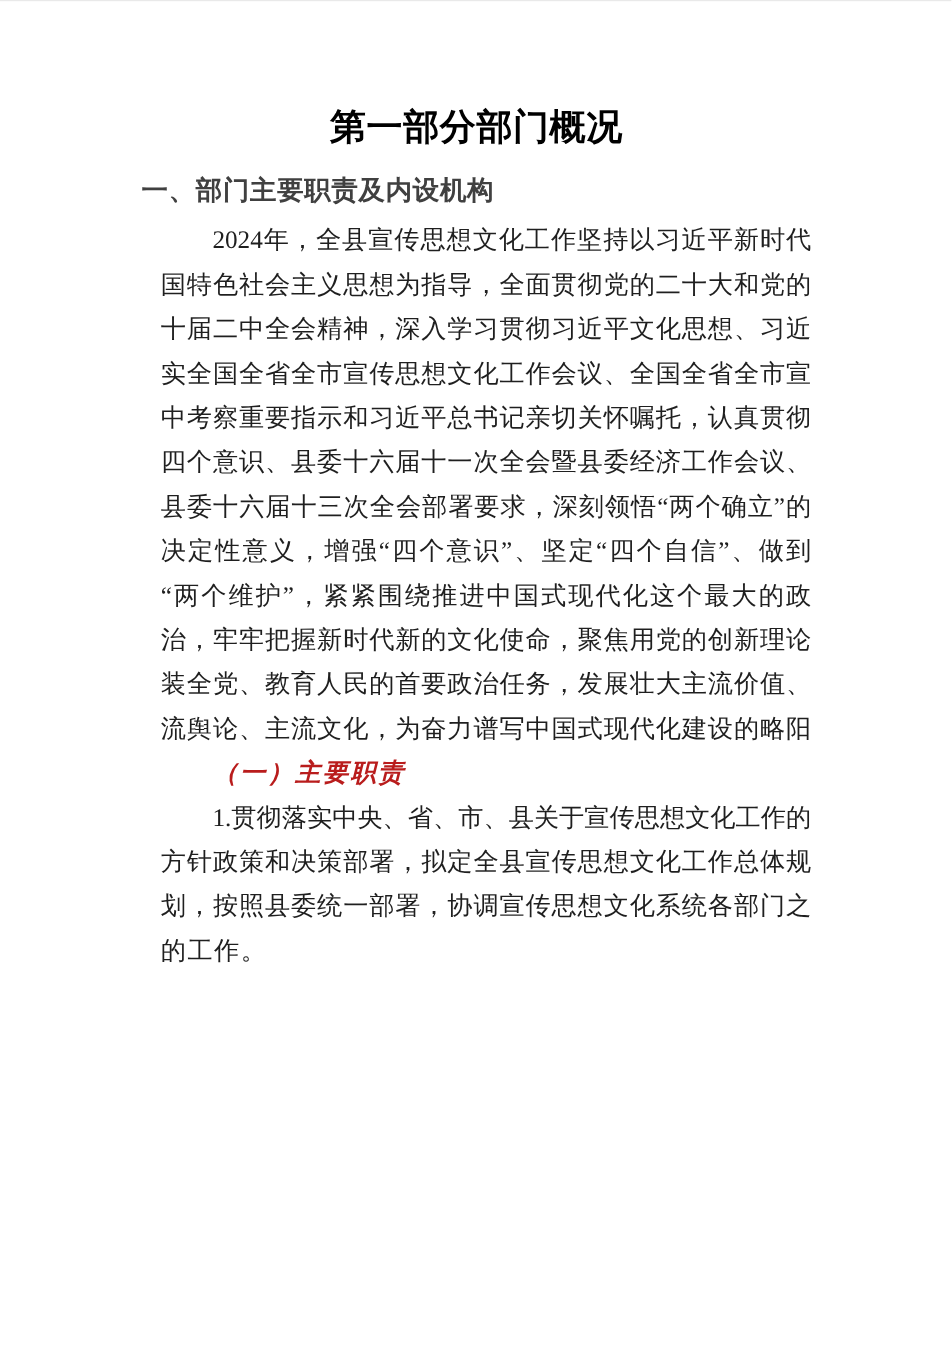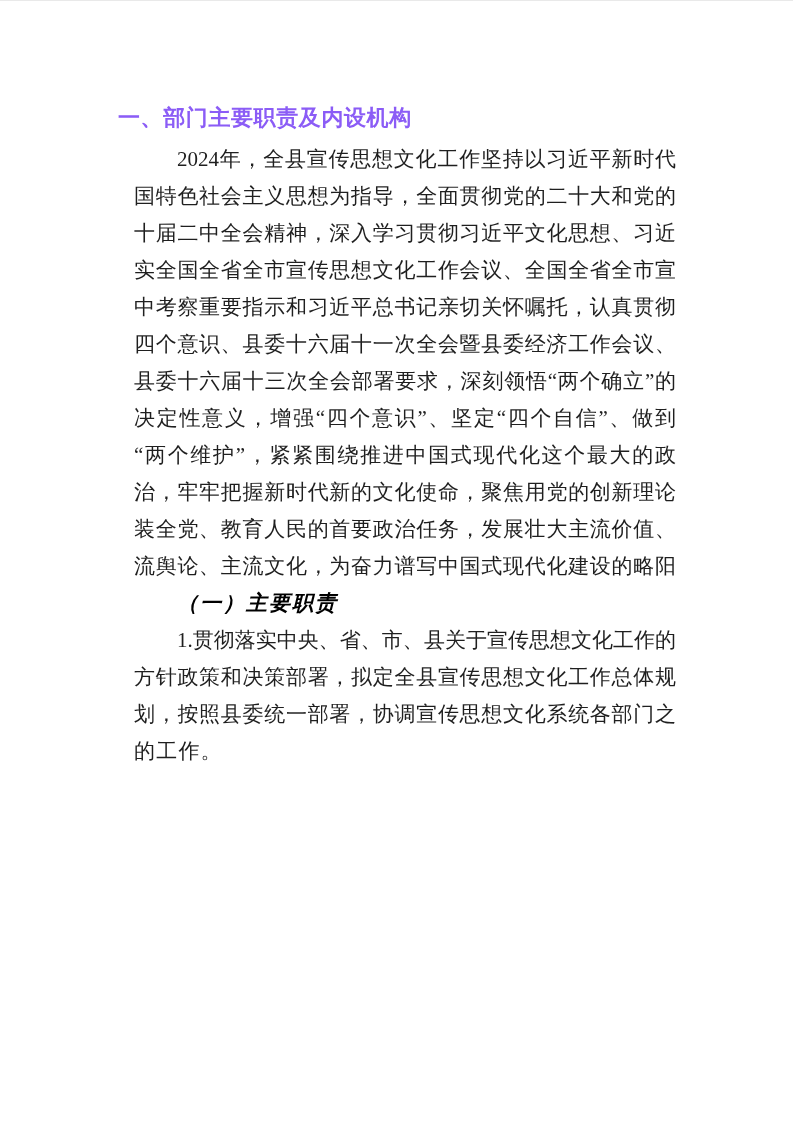--- a/index.html
+++ b/index.html
@@ -30,21 +30,21 @@
     text-align: center;
     color: #000000;
     letter-spacing: 0.5px;
   }
   .section-heading {
     margin-top: 17px;
     font-family: "Liberation Sans", "DejaVu Sans", sans-serif;
     font-weight: 700;
     font-size: 22px;
     line-height: 30px;
-    color: #8b5cf6;
+    color: #404040;
     letter-spacing: 0.6px;
     text-align: left;
   }
   .doc-body {
     margin-top: 8px;
     font-family: "Liberation Serif", "DejaVu Serif", serif;
     font-size: 21px;
     color: #1f1f1f;
   }
   .para { margin: 0; }
@@ -61,28 +61,29 @@
   }
   .line.last {
     text-align: left;
     text-align-last: left;
     letter-spacing: 1.2px;
   }
   .para.subheading .line {
     font-weight: 700;
     font-style: italic;          
     letter-spacing: 2px;
-    color: #000000;
+    color: #b91c1c;
   }
 </style>
 </head>
 <body>
 
 <div class="page">
   <div class="content">
+    <div class="doc-title">第一部分部门概况</div>
     <div class="section-heading">一、部门主要职责及内设机构</div>
     <div class="doc-body">
         <div class="para body">
           <div class="line indent">2024年，全县宣传思想文化工作坚持以习近平新时代中</div>
           <div class="line">国特色社会主义思想为指导，全面贯彻党的二十大和党的二</div>
           <div class="line">十届二中全会精神，深入学习贯彻习近平文化思想、习近平</div>
           <div class="line">实全国全省全市宣传思想文化工作会议、全国全省全市宣传</div>
           <div class="line">中考察重要指示和习近平总书记亲切关怀嘱托，认真贯彻落</div>
           <div class="line">四个意识、县委十六届十一次全会暨县委经济工作会议、</div>
           <div class="line">县委十六届十三次全会部署要求，深刻领悟“两个确立”的</div>

